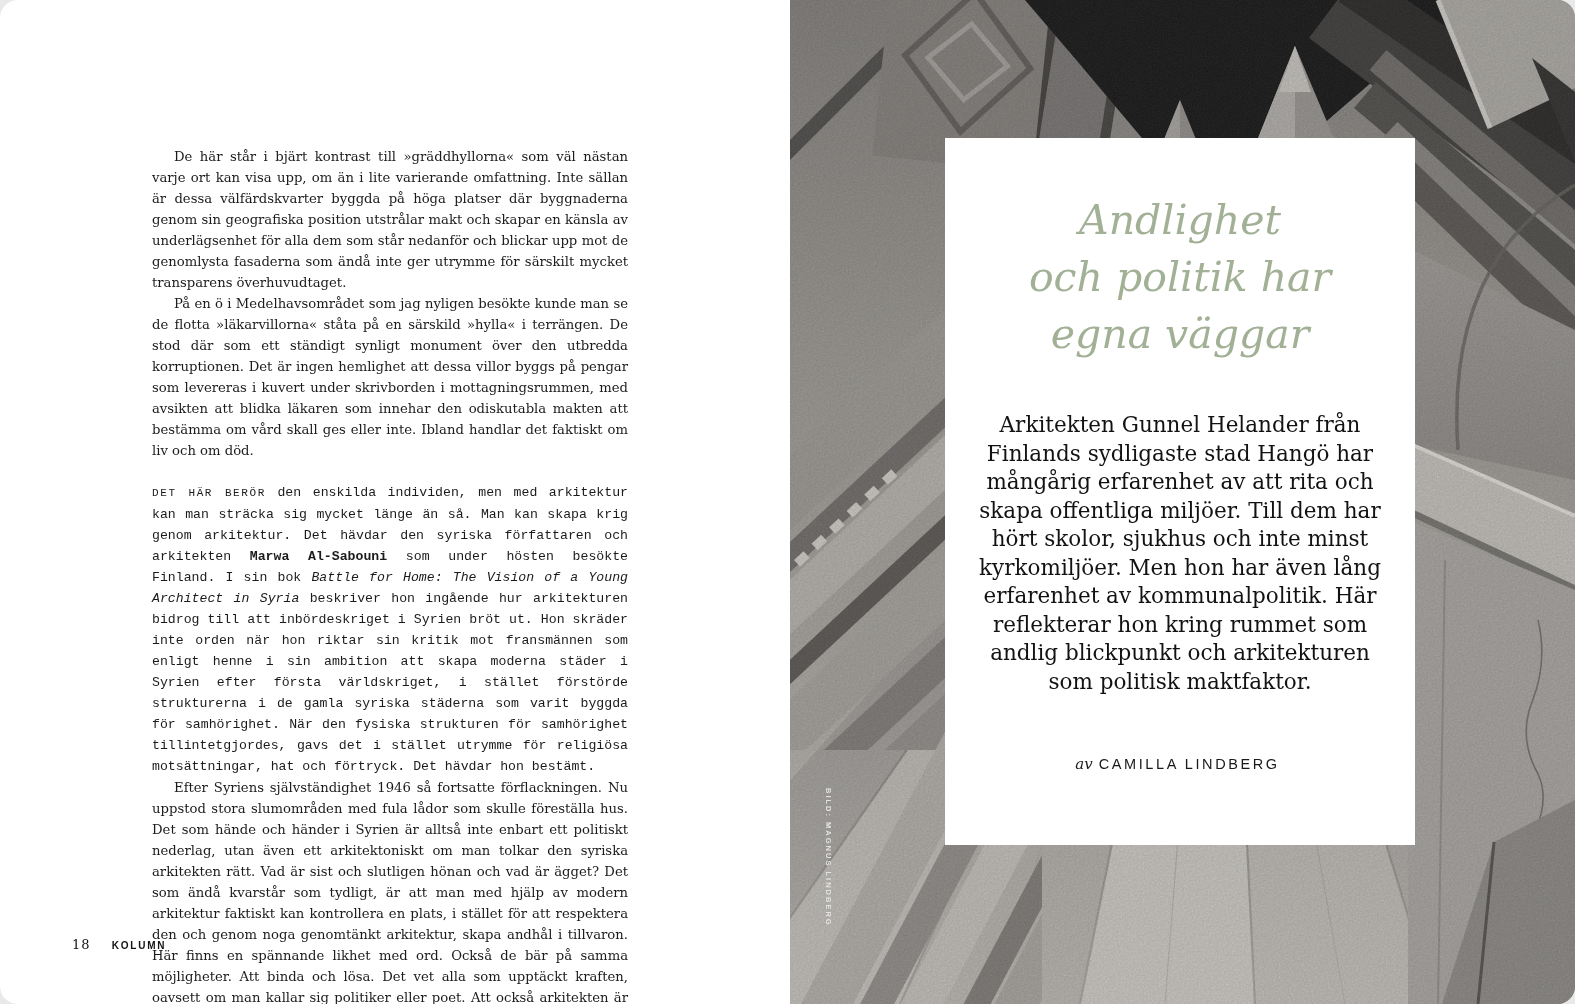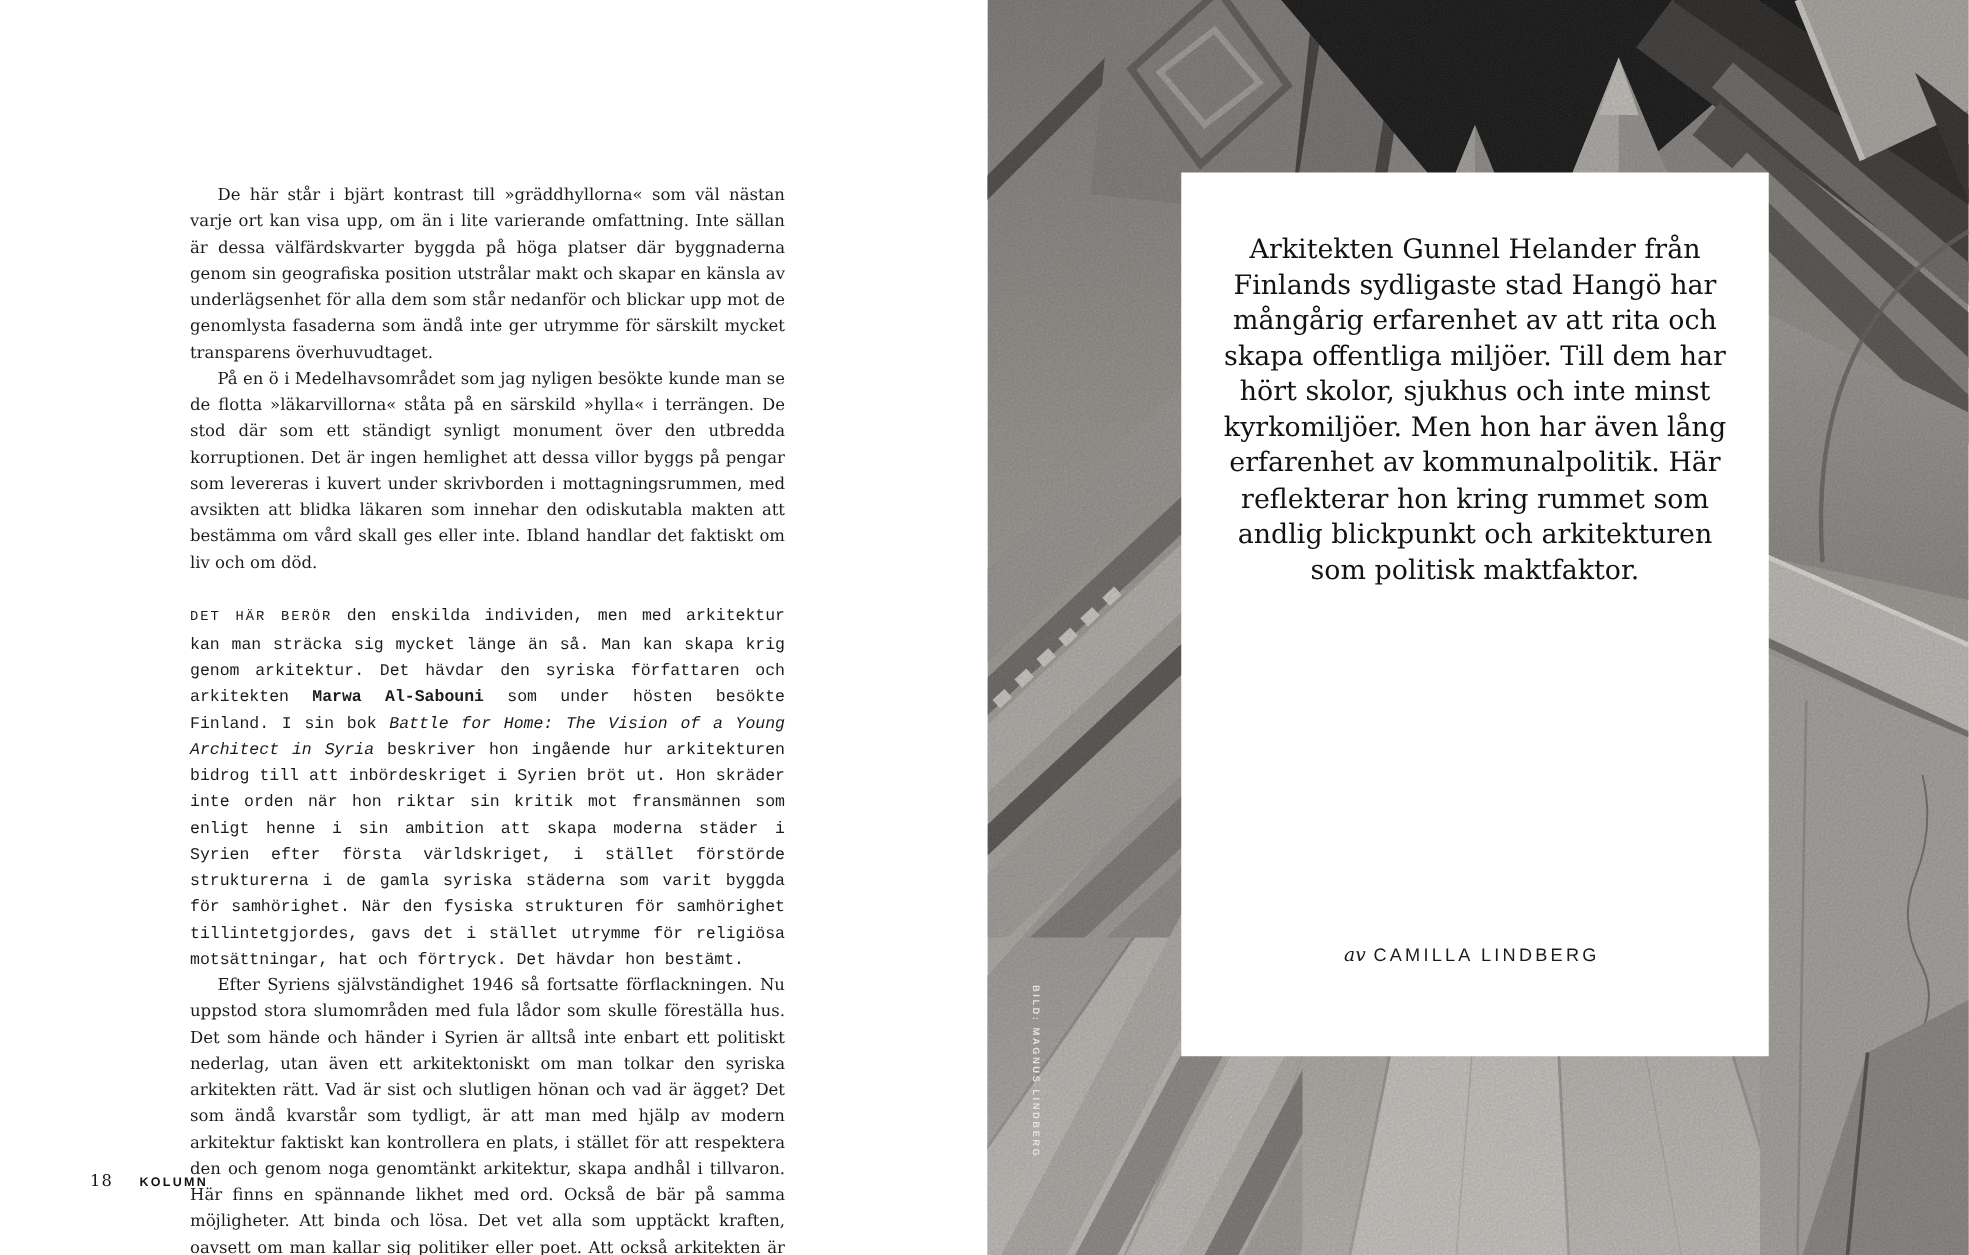--- a/index.html
+++ b/index.html
@@ -1,18 +1,18 @@
 <!DOCTYPE html>
 <html lang="sv" style="--title-green: #a2b196; --end-mark-red: #9c2b35;"><head>
 <meta charset="utf-8">
 <style>
   html,body{margin:0;padding:0;background:#e9e9e9;}
   .spread{
     position:relative;width:1575px;height:1004px;background:#ffffff;
-    overflow:hidden;font-family:"DejaVu Serif",serif;
+    overflow:hidden;font-family:"DejaVu Serif",serif;border-radius:18px;
   }
   
   .article-body{
     position:absolute;left:152px;top:146px;width:476px;
     font-size:13.2px;line-height:21px;color:#1b1b1b;
     text-align:justify;
   }
   .article-body p{margin:0;}
   .article-body p.indent{text-indent:22px;}
   .article-body p.space-before{margin-top:21px;font-family:Liberation Mono, monospace;}
@@ -241,20 +241,25 @@
 
           <rect width="785" height="1004" filter="url(#grainDark)" opacity="0.16"></rect>
           <rect width="785" height="1004" filter="url(#grainLight)" opacity="0.10"></rect>
         </g>
       </svg>
     </div>
 
     <span class="photo-credit">BILD: MAGNUS LINDBERG</span>
 
     <div class="card">
+      <h1 class="card-title">
+        <span>Andlighet</span><br>
+        <span>och politik har</span><br>
+        <span>egna väggar</span>
+      </h1>
       <p class="card-intro">Arkitekten Gunnel Helander från Finlands sydligaste stad Hangö har mångårig erfarenhet av att rita och skapa offentliga miljöer. Till dem har hört skolor, sjukhus och inte minst kyrkomiljöer. Men hon har även lång erfarenhet av kommunalpolitik. Här reflekterar hon kring rummet som andlig blickpunkt och arkitekturen som politisk maktfaktor.</p>
       <p class="card-byline">
         <span class="byline-prefix">av</span><span class="byline-name">CAMILLA LINDBERG</span>
       </p>
     </div>
   </section>
 
 </div>
 
 </body></html>

